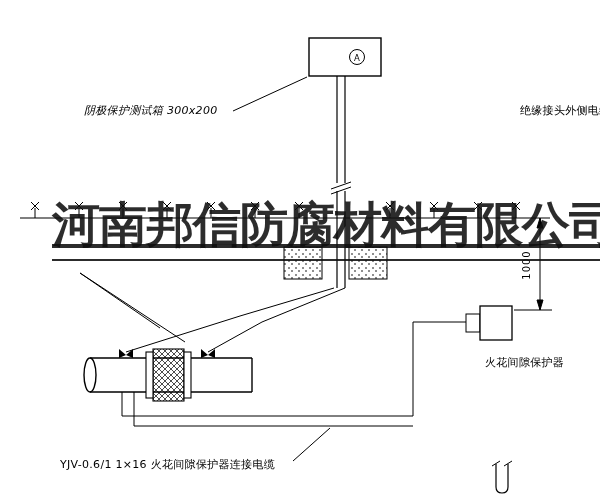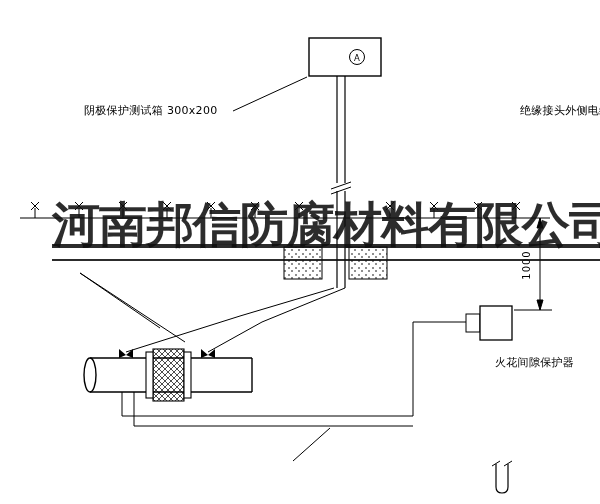--- a/index.html
+++ b/index.html
@@ -164,25 +164,26 @@
       <polygon points="537,300 543,300 540,310" fill="#000"></polygon>
     </g>
 
     <g stroke="#000" stroke-width="1.2" fill="none">
       <path d="M496,464 L496,487 Q496,493 502,493 Q508,493 508,487 L508,464"></path>
       <line x1="492" y1="466" x2="500" y2="461" stroke-width="1"></line>
       <line x1="504" y1="466" x2="512" y2="461" stroke-width="1"></line>
     </g>
   </svg>
 
-  <div class="lbl" style="left:84px;top:104px;">阴极保护测试箱 300x200</div>
+  <div class="lbl" style="left:84px;top:104px;font-style:italic;">阴极保护测试箱 300x200</div>
 
   <div class="lbl" style="left:520px;top:104px;">绝缘接头外侧电缆</div>
 
 
-  <div class="lbl" style="left:495px;top:356px;">火花间隙保护器</div>
+  <div class="lbl" style="left:485px;top:356px;">火花间隙保护器</div>
 
+  <div class="lbl" style="left:60px;top:458px;">YJV-0.6/1  1×16  火花间隙保护器连接电缆</div>
 
   <div class="dim-text">1000</div>
 
   <div class="watermark">河南邦信防腐材料有限公司</div>
 
 </div>
 
 </body></html>

